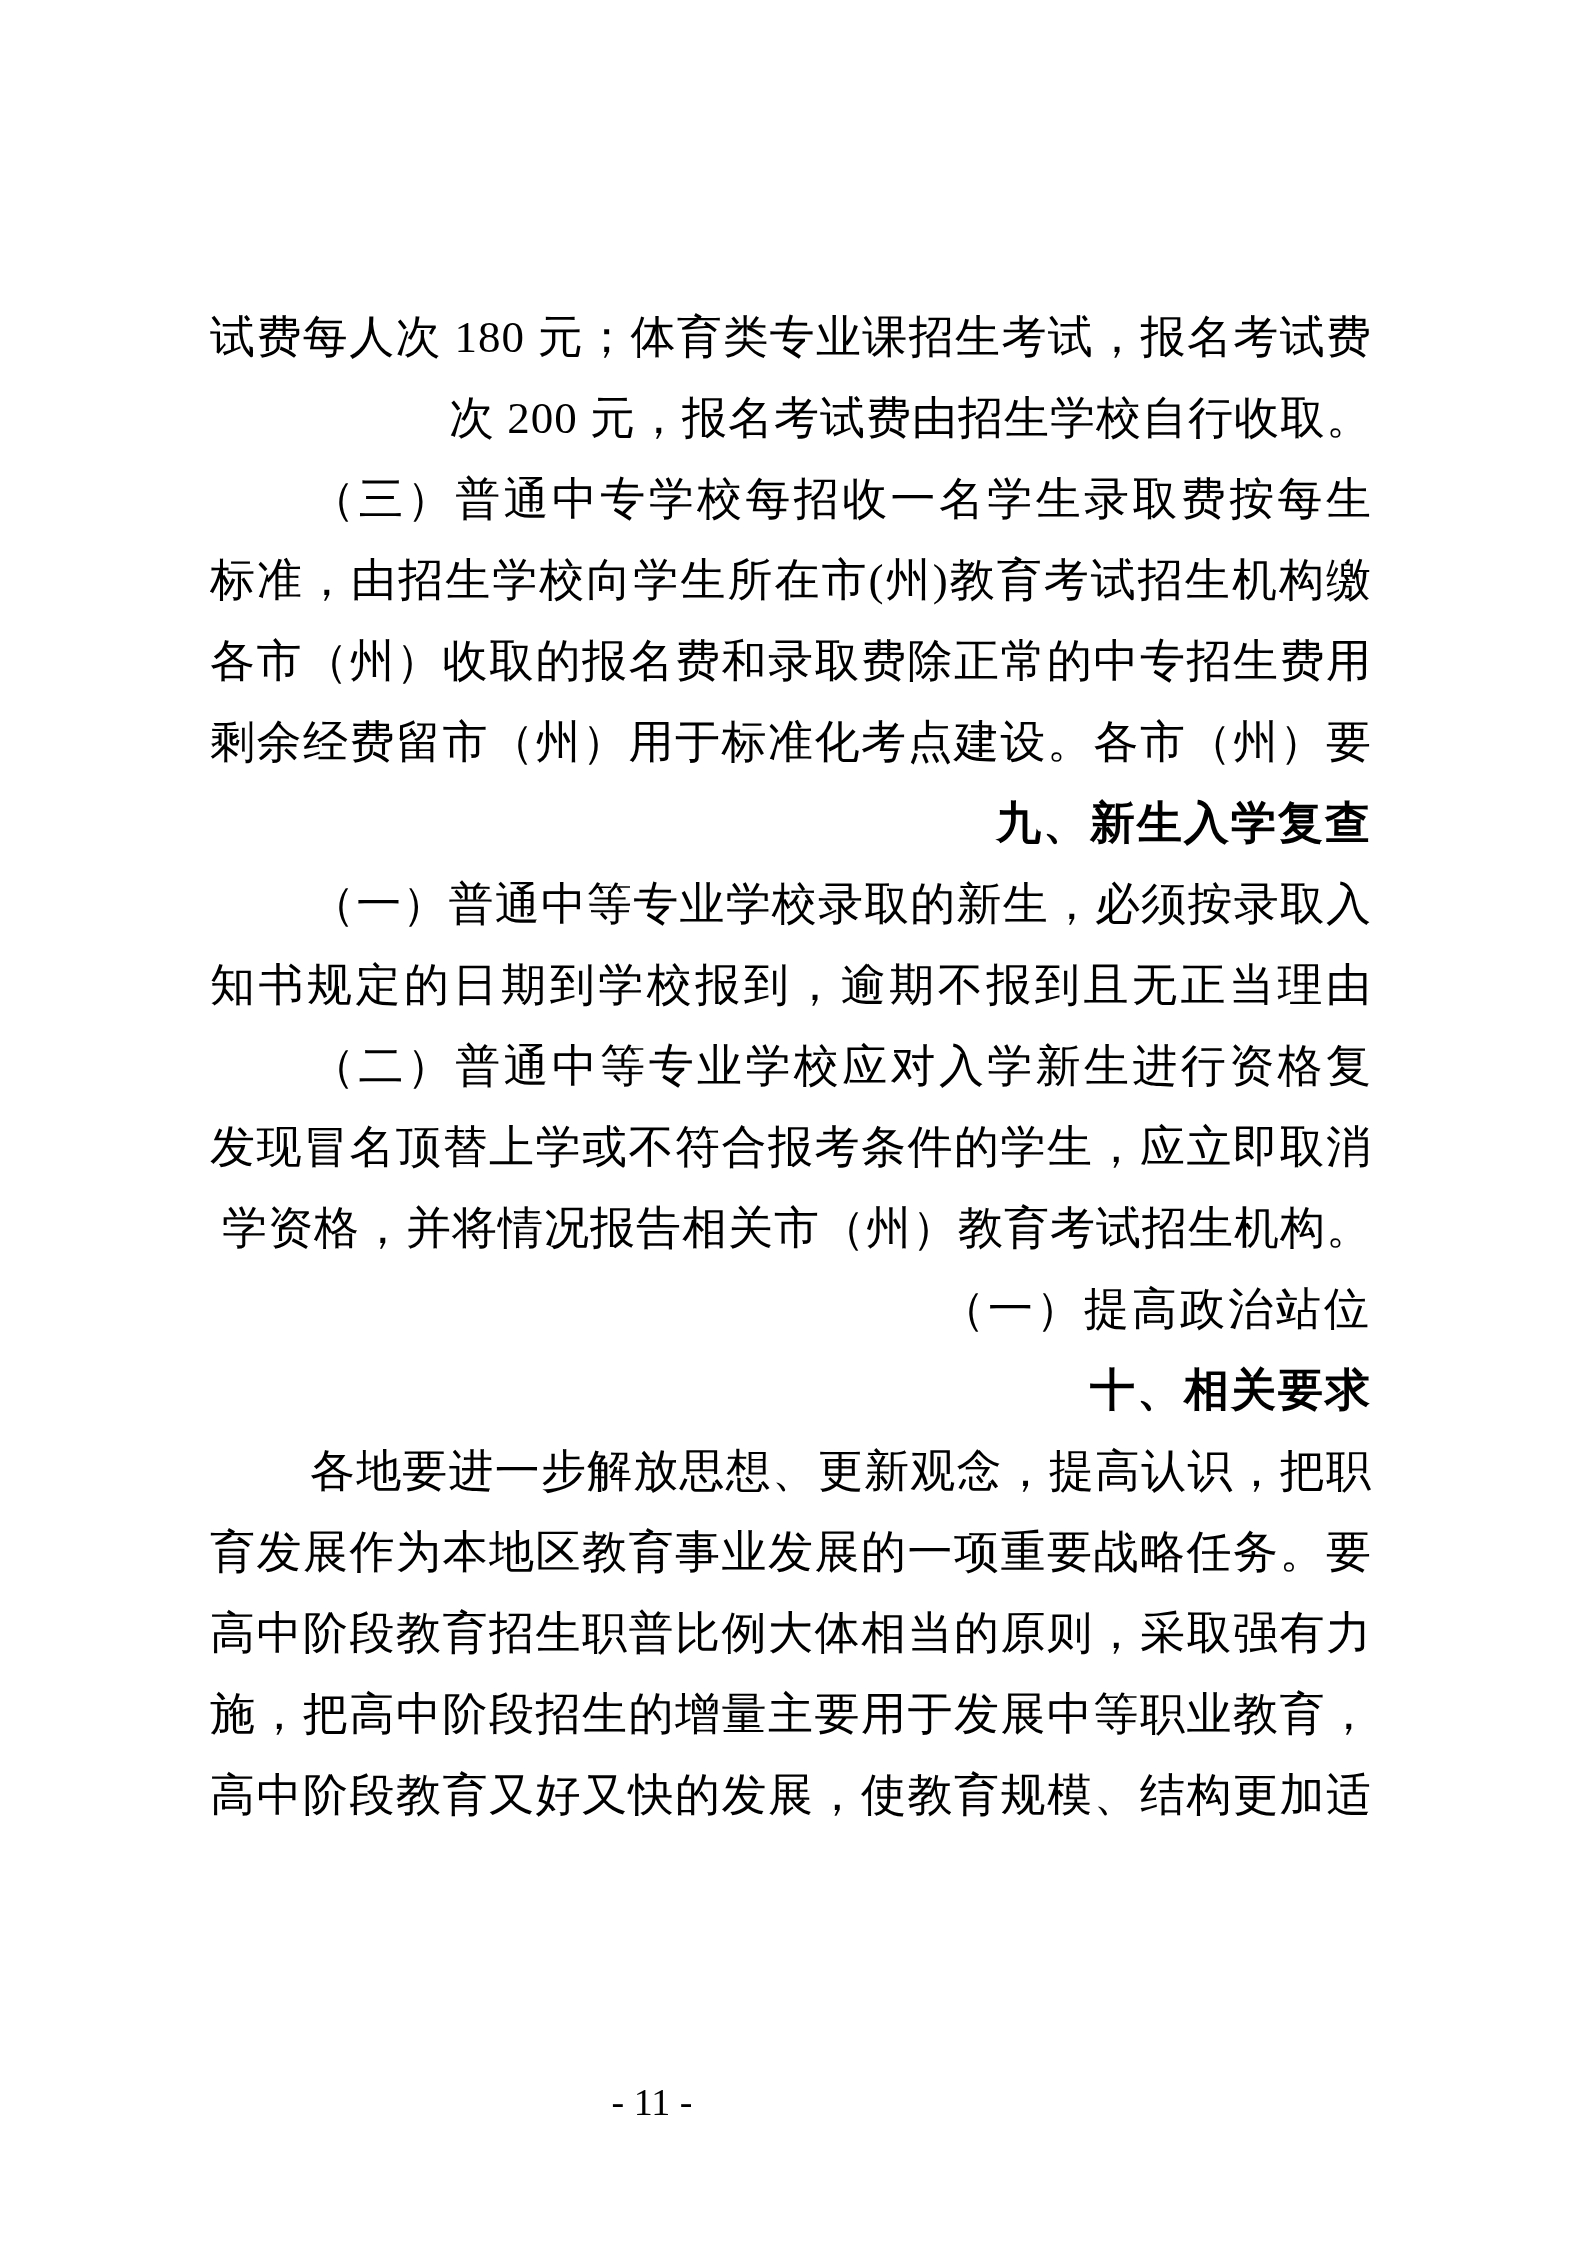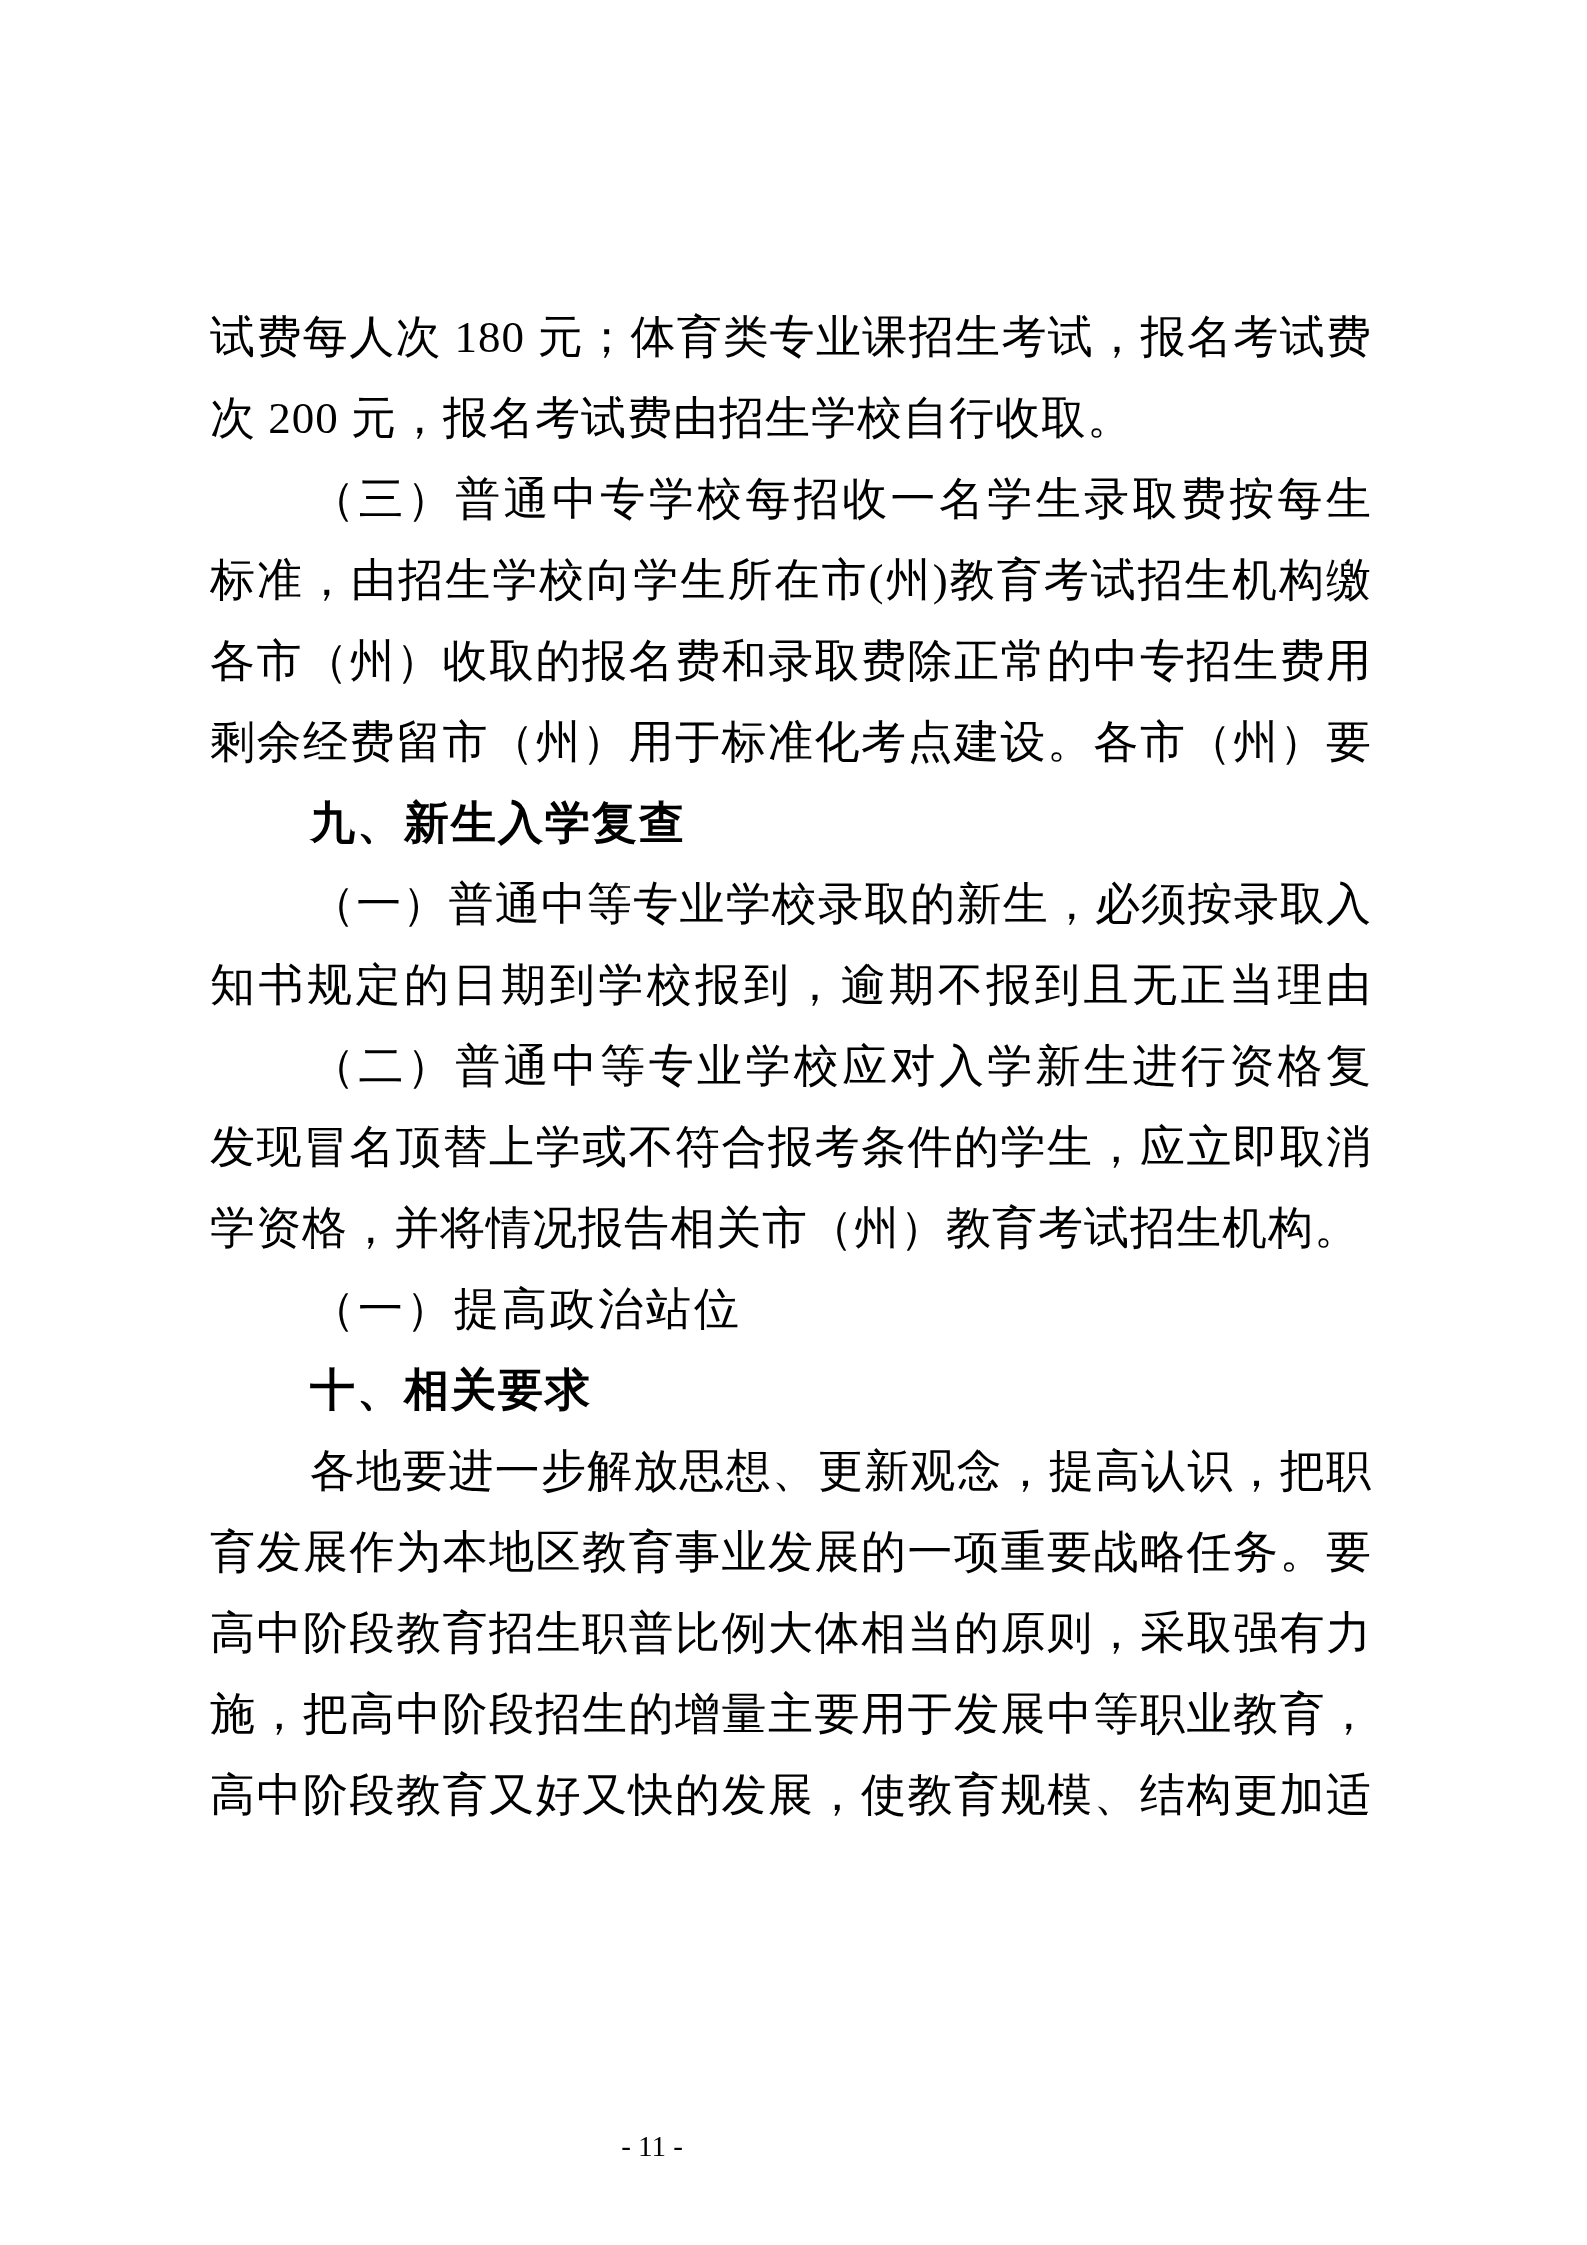--- a/index.html
+++ b/index.html
@@ -21,20 +21,21 @@
     top: 297px;
     left: 210px;
     width: 1162px;
   }
   .line {
     height: 81px;
     line-height: 81px;
     font-size: 45px;
     white-space: nowrap;
     letter-spacing: 1px;
+    text-align: right;
   }
   .line.full {
     white-space: normal;
     text-align: justify;
     text-align-last: justify;
     text-justify: inter-character;
     overflow: hidden;
   }
   .line.indent {
     padding-left: 100px;
@@ -51,25 +52,24 @@
     font-family: "Liberation Serif", "DejaVu Serif", serif;
     font-weight: 500;
     letter-spacing: 3px;
   }
   .footer {
     position: absolute;
     top: 2082px;
     left: 0;
     width: 1304px;
     text-align: center;
-    font-size: 29px;
+    font-size: 38px;
     line-height: 40px;
     font-family: "Liberation Serif", "DejaVu Serif", serif;
     color: #000000;
-    margin-top: 44px;
   }
 </style>
 </head>
 <body>
 
 <div class="page">
   <div class="doc-body">
       <div class="line body full">试费每人次 180 元；体育类专业课招生考试，报名考试费每人</div>
       <div class="line body">次 200 元，报名考试费由招生学校自行收取。</div>
       <div class="line body indent full">（三）普通中专学校每招收一名学生录取费按每生 80 元的</div>

